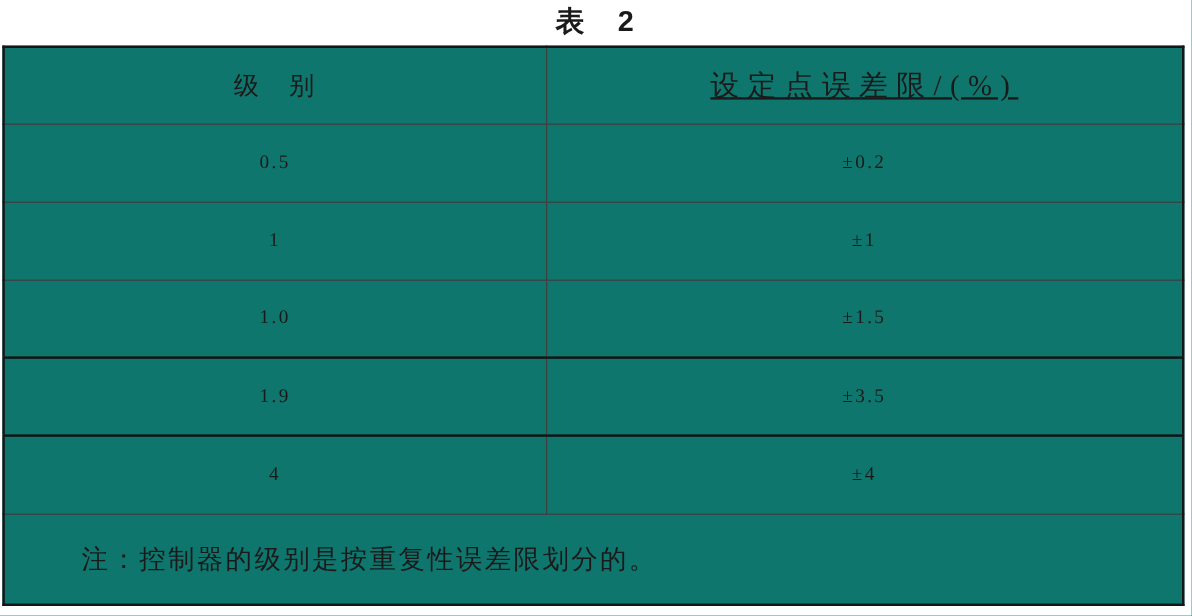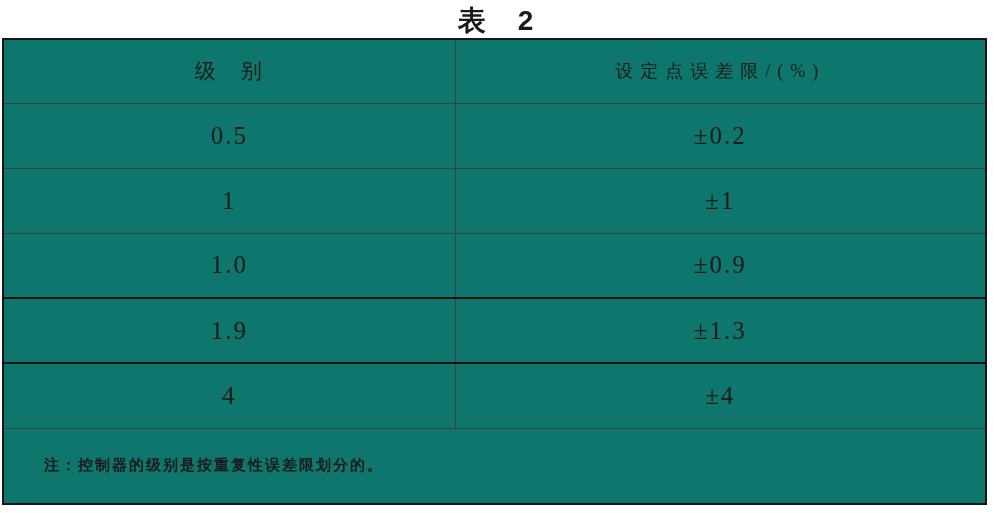--- a/index.html
+++ b/index.html
@@ -14,21 +14,21 @@
     font-family: "Liberation Serif", "DejaVu Serif", serif;
     color: #1a1a1a;
     overflow: hidden;
   }
   .page-title {
     position: absolute;
     top: 2px;
     left: 0;
     width: 993px;
     text-align: center;
-    font-size: 28px;
+    font-size: 24px;
     font-weight: bold;
     letter-spacing: 2px;
     white-space: pre;
     font-family: "Liberation Sans", "DejaVu Sans", sans-serif;
   }
   table.spec-table {
     position: absolute;
     top: 38px;
     left: 2px;
     width: 983px;
@@ -52,33 +52,33 @@
   .col-grade   { width: 452px; }
   .col-error   { width: 531px; }
   tr.header-row { height: 64px; }
   tr.data-row   { height: 65px; }
   tr.data-row.thick-bottom td { border-bottom: 2px solid #111111; }
   .header-grade {
     font-size: 21px;
     letter-spacing: 2px;
   }
   .header-error {
-    font-size: 18px;
+    font-size: 24px;
     letter-spacing: 7px;
+    text-decoration: underline;
   }
   .cell-value {
-    font-size: 25px;
+    font-size: 16px;
     letter-spacing: 2px;
   }
   tr.note-row td {
     text-align: left;
-    padding-left: 40px;
-    font-size: 15px;
+    padding-left: 64px;
+    font-size: 22px;
     letter-spacing: 2px;
-    font-weight: bold;
   }
 </style>
 </head>
 <body>
 
 <div class="page-title">表　2</div>
 
 <table class="spec-table">
   <colgroup>
     <col class="col-grade">
@@ -95,26 +95,26 @@
       <td class="cell-value">±0.2</td>
     </tr>
 
     <tr class="data-row">
       <td class="cell-value">1</td>
       <td class="cell-value">±1</td>
     </tr>
 
     <tr class="data-row thick-bottom">
       <td class="cell-value">1.0</td>
-      <td class="cell-value">±0.9</td>
+      <td class="cell-value">±1.5</td>
     </tr>
 
     <tr class="data-row thick-bottom">
       <td class="cell-value">1.9</td>
-      <td class="cell-value">±1.3</td>
+      <td class="cell-value">±3.5</td>
     </tr>
 
     <tr class="data-row">
       <td class="cell-value">4</td>
       <td class="cell-value">±4</td>
     </tr>
 
     <tr class="note-row">
       <td colspan="2">注：控制器的级别是按重复性误差限划分的。</td>
     </tr>

